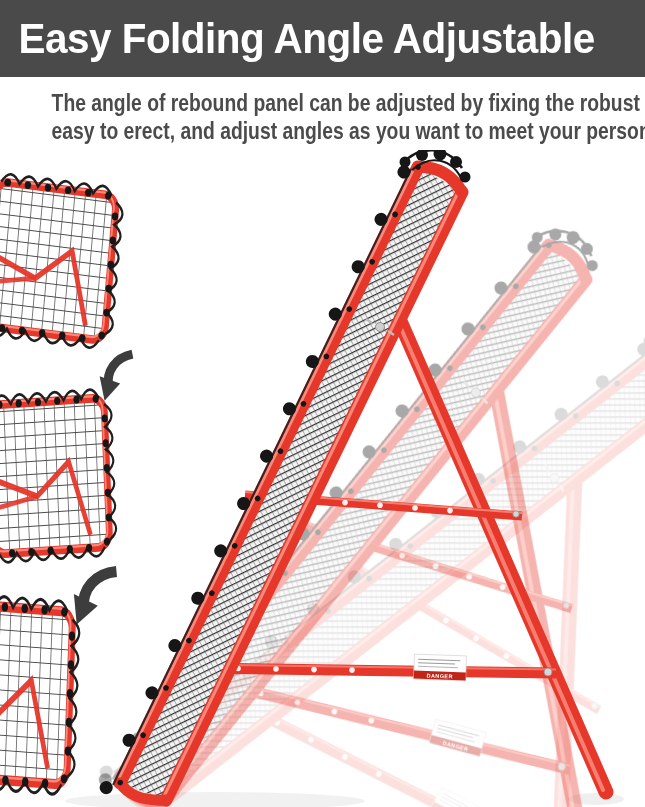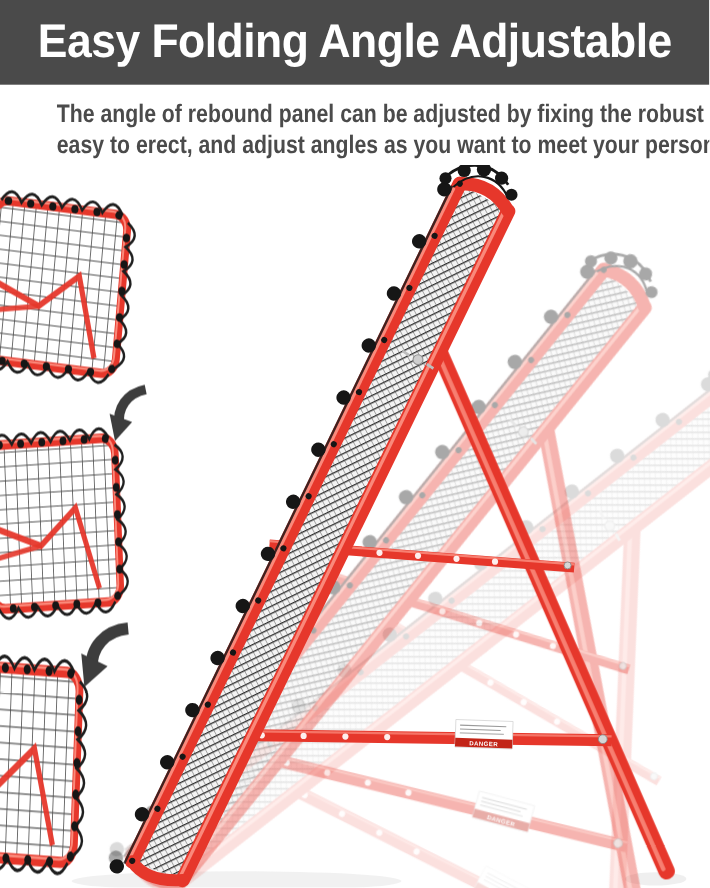--- a/index.html
+++ b/index.html
@@ -2,21 +2,21 @@
 <html style="--banner-bg: #4a4a4a; --banner-fg: #ffffff; --tagline-fg: #4b4b4b; --frame-red: #e6372b; --frame-highlight: #ff9e8f; --net-dark: #2f2f2f; --arrow-gray: #3d3d3d;"><head>
 <meta charset="utf-8">
 <style>
   html,body{margin:0;padding:0;background:#fff;}
   .page{
     position:relative;width:645px;height:807px;overflow:hidden;background:#fff;
     font-family:"Liberation Sans",sans-serif;
   }
   .banner{
     height:77px;background:var(--banner-bg,#4a4a4a);
-    display:flex;align-items:center;justify-content:center;overflow:hidden;
+    display:flex;align-items:center;justify-content:flex-start;overflow:hidden;
   }
   .banner h1{
     margin:0;color:var(--banner-fg,#ffffff);
     font-size:43px;font-weight:bold;white-space:nowrap;letter-spacing:-0.5px;
     transform:scaleX(0.94);transform-origin:center;
   }
   .tagline{
     height:73px;box-sizing:border-box;padding-top:12px;
     text-align:center;color:var(--tagline-fg,#4b4b4b);overflow:visible;
   }

